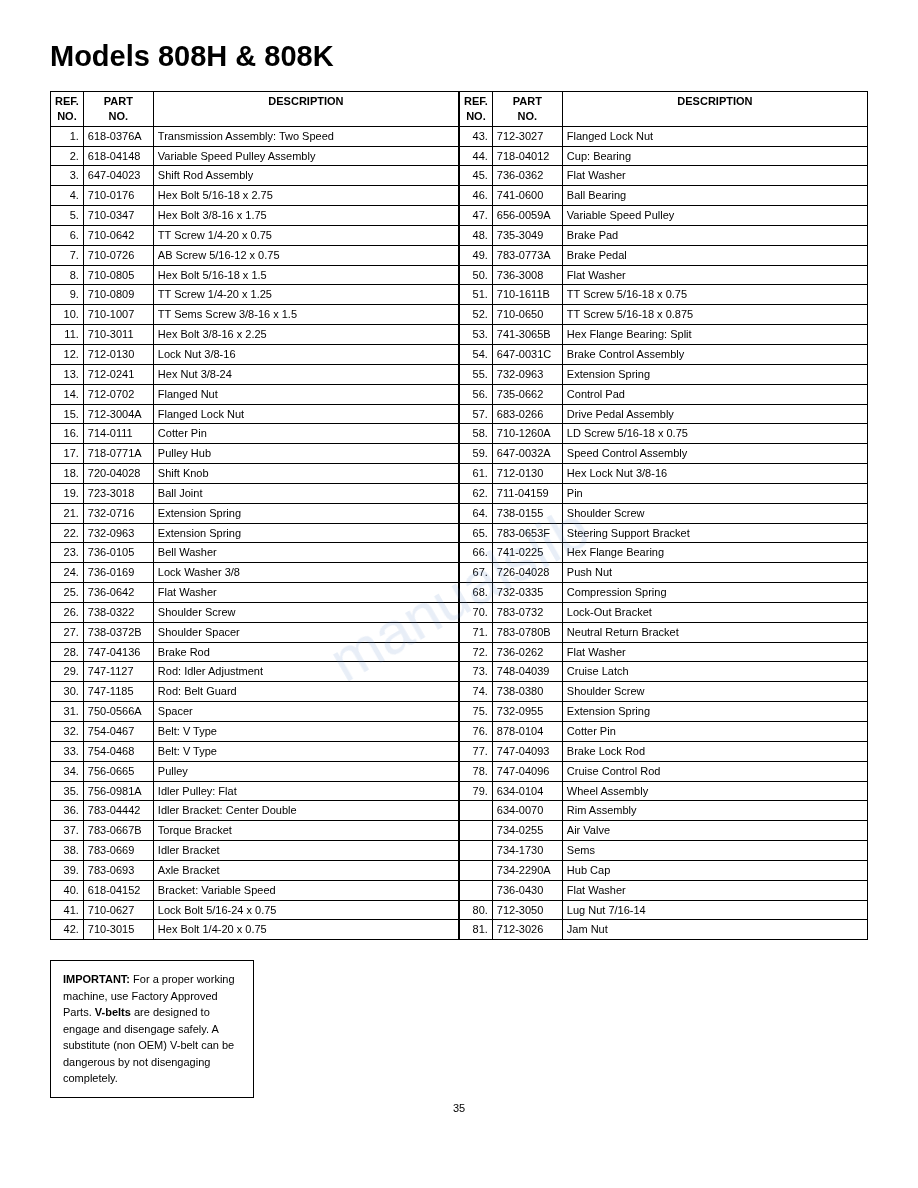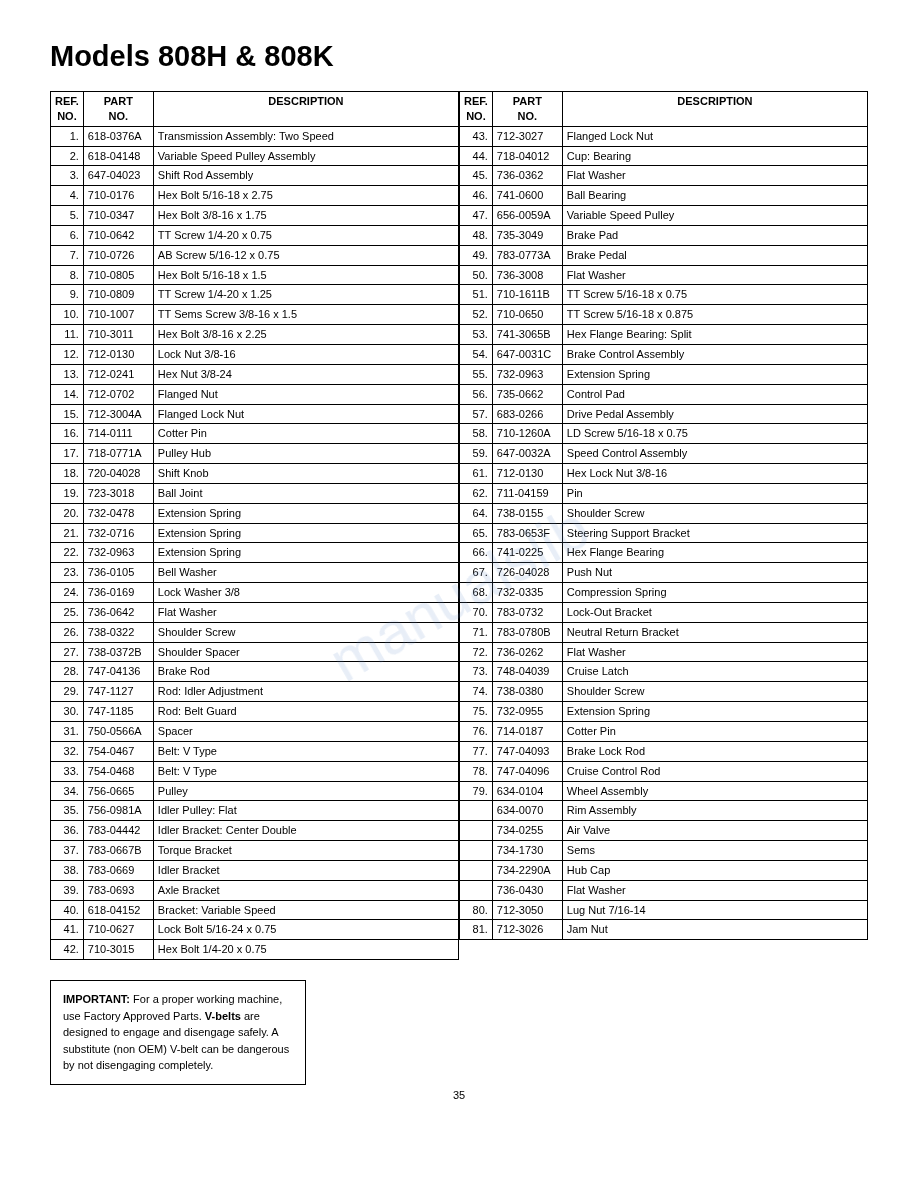--- a/index.html
+++ b/index.html
@@ -37,21 +37,21 @@
     .half-table table th {
       text-align: center;
       font-weight: bold;
     }
     .col-ref { width: 30px; text-align: right; }
     .col-part { width: 70px; }
     .col-desc { }
     .important-box {
       border: 1px solid #000;
       padding: 10px 12px;
-      width: 256px;
+      width: 204px;
       margin-top: 20px;
       font-size: 11px;
       line-height: 1.5;
     }
     .important-box b { font-weight: bold; }
     .page-number {
       text-align: center;
       margin-top: 4px;
       font-size: 11px;
     }
@@ -174,25 +174,20 @@
             <td class="col-ref">18.</td>
             <td class="col-part">720-04028</td>
             <td class="col-desc">Shift Knob</td>
           </tr>
           <tr>
             <td class="col-ref">19.</td>
             <td class="col-part">723-3018</td>
             <td class="col-desc">Ball Joint</td>
           </tr>
           <tr>
-            <td class="col-ref">20.</td>
-            <td class="col-part">732-0478</td>
-            <td class="col-desc">Extension Spring</td>
-          </tr>
-          <tr>
             <td class="col-ref">21.</td>
             <td class="col-part">732-0716</td>
             <td class="col-desc">Extension Spring</td>
           </tr>
           <tr>
             <td class="col-ref">22.</td>
             <td class="col-part">732-0963</td>
             <td class="col-desc">Extension Spring</td>
           </tr>
           <tr>
@@ -453,21 +448,21 @@
             <td class="col-part">738-0380</td>
             <td class="col-desc">Shoulder Screw</td>
           </tr>
           <tr>
             <td class="col-ref">75.</td>
             <td class="col-part">732-0955</td>
             <td class="col-desc">Extension Spring</td>
           </tr>
           <tr>
             <td class="col-ref">76.</td>
-            <td class="col-part">714-0187</td>
+            <td class="col-part">878-0104</td>
             <td class="col-desc">Cotter Pin</td>
           </tr>
           <tr>
             <td class="col-ref">77.</td>
             <td class="col-part">747-04093</td>
             <td class="col-desc">Brake Lock Rod</td>
           </tr>
           <tr>
             <td class="col-ref">78.</td>
             <td class="col-part">747-04096</td>

